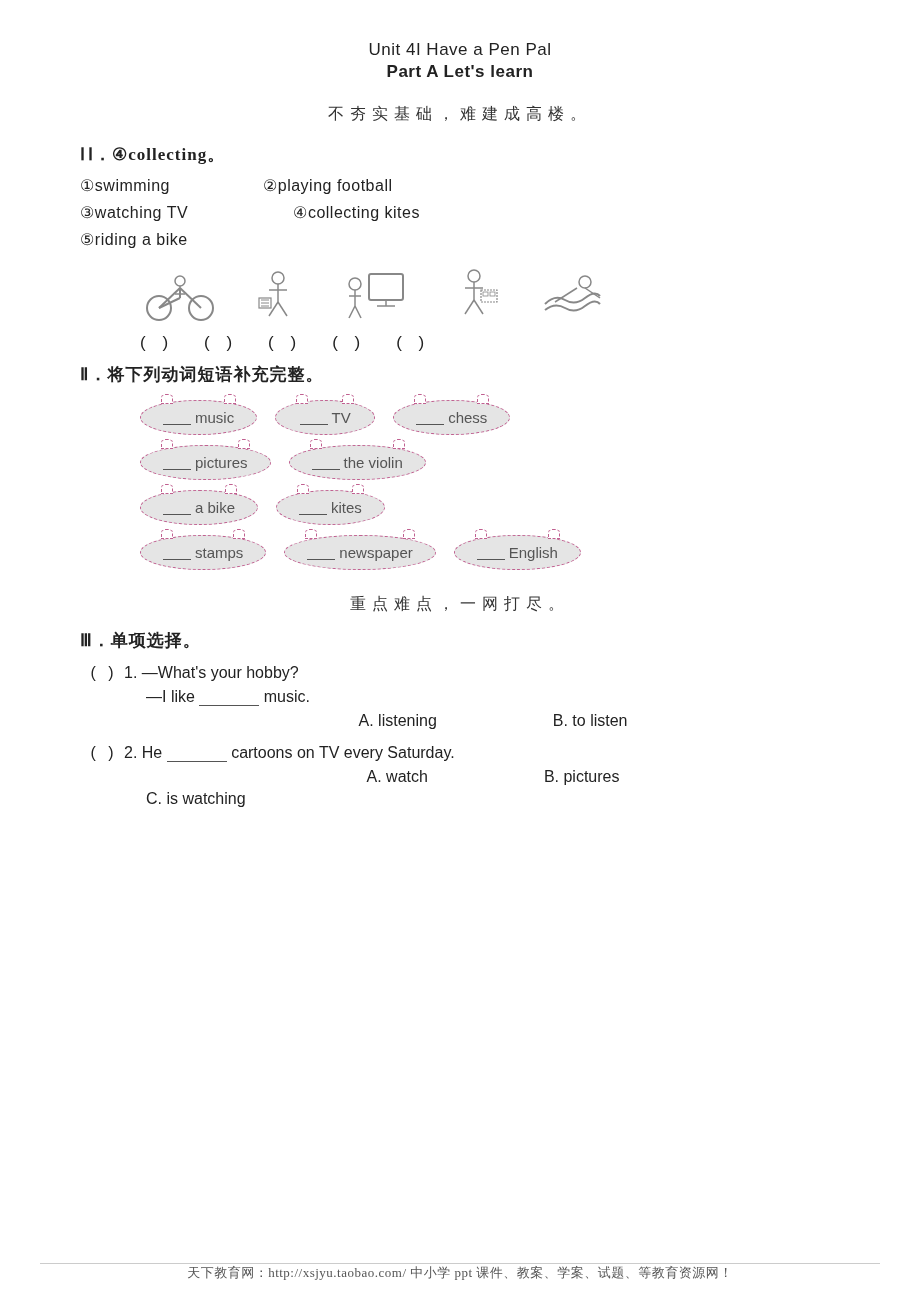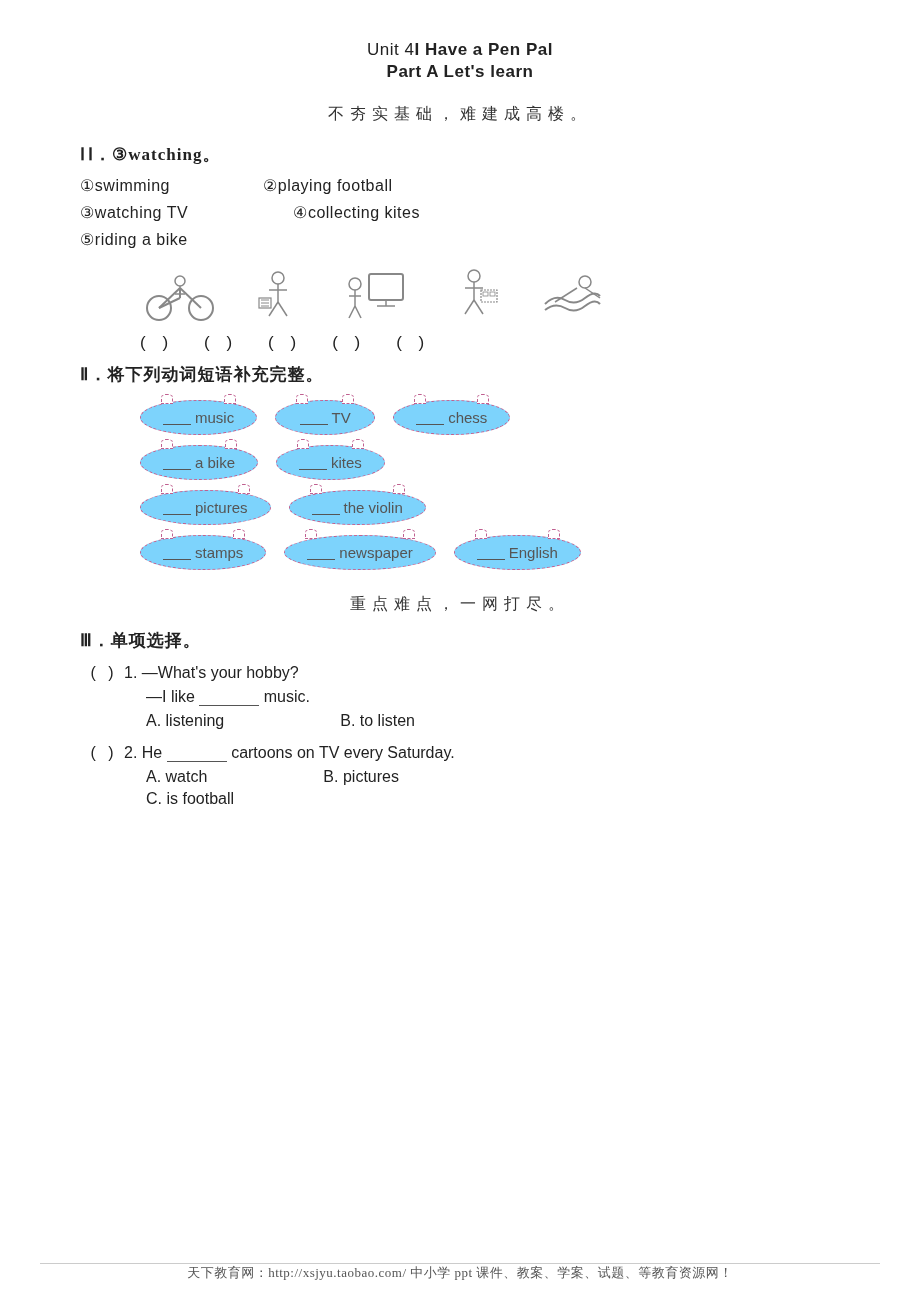--- a/index.html
+++ b/index.html
@@ -15,21 +15,21 @@
     }
     .title-area {
       text-align: center;
       margin-bottom: 8px;
     }
     .title-line1 {
       font-size: 17px;
       font-family: Arial, sans-serif;
       letter-spacing: 0.5px;
     }
-    .title-line1 strong { font-weight: bold; text-align: right; }
+    .title-line1 strong { font-weight: normal; text-align: right; }
     .title-line2 {
       font-size: 17px;
       font-family: Arial, sans-serif;
       font-weight: bold;
       letter-spacing: 0.5px;
       margin-top: 2px;
     }
     .motto {
       text-align: center;
       font-size: 16px;
@@ -94,21 +94,21 @@
       margin-bottom: 10px;
       align-items: center;
     }
     .oval {
       border: 1.5px dashed #c06090;
       border-radius: 50%;
       padding: 8px 22px;
       font-size: 15px;
       font-family: Arial, sans-serif;
       color: #555;
-      background: #7dd3fc;
+      background: #e5e5e5;
       position: relative;
       display: inline-flex;
       align-items: center;
       min-width: 100px;
       justify-content: center;
     }
     .oval::before, .oval::after {
       content: '';
       position: absolute;
       top: -7px;
@@ -173,20 +173,21 @@
     }
     .mc-answers {
       margin-left: 56px;
       font-family: Arial, sans-serif;
       font-size: 16px;
     }
     .mc-answers-row {
       display: flex;
       gap: 116px;
       margin-bottom: 4px;
+      justify-content: center;
     }
     .footer {
       position: absolute;
       bottom: 20px;
       left: 0; right: 0;
       text-align: center;
       font-size: 13px;
       color: #555;
       letter-spacing: 0.5px;
       border-top: 1px solid #ccc;
@@ -204,21 +205,21 @@
 <div class="title-area">
   <div class="title-line1">
     <span>Unit 4</span><strong>I Have a Pen Pal</strong>
   </div>
   <div class="title-line2">Part A    Let's learn</div>
 </div>
 
 <div class="motto">不夯实基础，难建成高楼。</div>
 
 <div class="section-title">
-  <span class="roman">Ⅰ</span><span style="margin-left:2px;">Ⅰ．③watching。</span>
+  <span class="roman">Ⅰ</span><span style="margin-left:2px;">Ⅰ．④collecting。</span>
 </div>
 
 <div class="options-row">
   <span>①swimming</span>
   <span style="margin-left:48px;">②playing football</span>
 </div>
 <div class="options-row">
   <span>③watching TV</span>
   <span style="margin-left:60px;">④collecting kites</span>
 </div>
@@ -314,33 +315,33 @@
     <div class="oval">
       <span class="blank"></span>TV
     </div>
     <div class="oval">
       <span class="blank"></span>chess
     </div>
   </div>
 
   <div class="ovals-row">
     <div class="oval">
+      <span class="blank"></span>pictures
+    </div>
+    <div class="oval">
+      <span class="blank"></span>the violin
+    </div>
+  </div>
+
+  <div class="ovals-row">
+    <div class="oval">
       <span class="blank"></span>a bike
     </div>
     <div class="oval">
       <span class="blank"></span>kites
-    </div>
-  </div>
-
-  <div class="ovals-row">
-    <div class="oval">
-      <span class="blank"></span>pictures
-    </div>
-    <div class="oval">
-      <span class="blank"></span>the violin
     </div>
   </div>
 
   <div class="ovals-row">
     <div class="oval">
       <span class="blank"></span>stamps
     </div>
     <div class="oval">
       <span class="blank"></span>newspaper
     </div>
@@ -376,18 +377,18 @@
   <div class="mc-question">
     <span class="mc-bracket">(    )</span>
     <span class="mc-q-text">2. He <span class="mc-blank"></span> cartoons on TV every Saturday.</span>
   </div>
   <div class="mc-answers">
     <div class="mc-answers-row">
       <span>A. watch</span>
       <span>B. pictures</span>
     </div>
     <div>
-      <span>C. is football</span>
+      <span>C. is watching</span>
     </div>
   </div>
 </div>
 
 <div class="footer">天下教育网：http://xsjyu.taobao.com/  中小学 ppt 课件、教案、学案、试题、等教育资源网！</div>
 
 </body></html>

